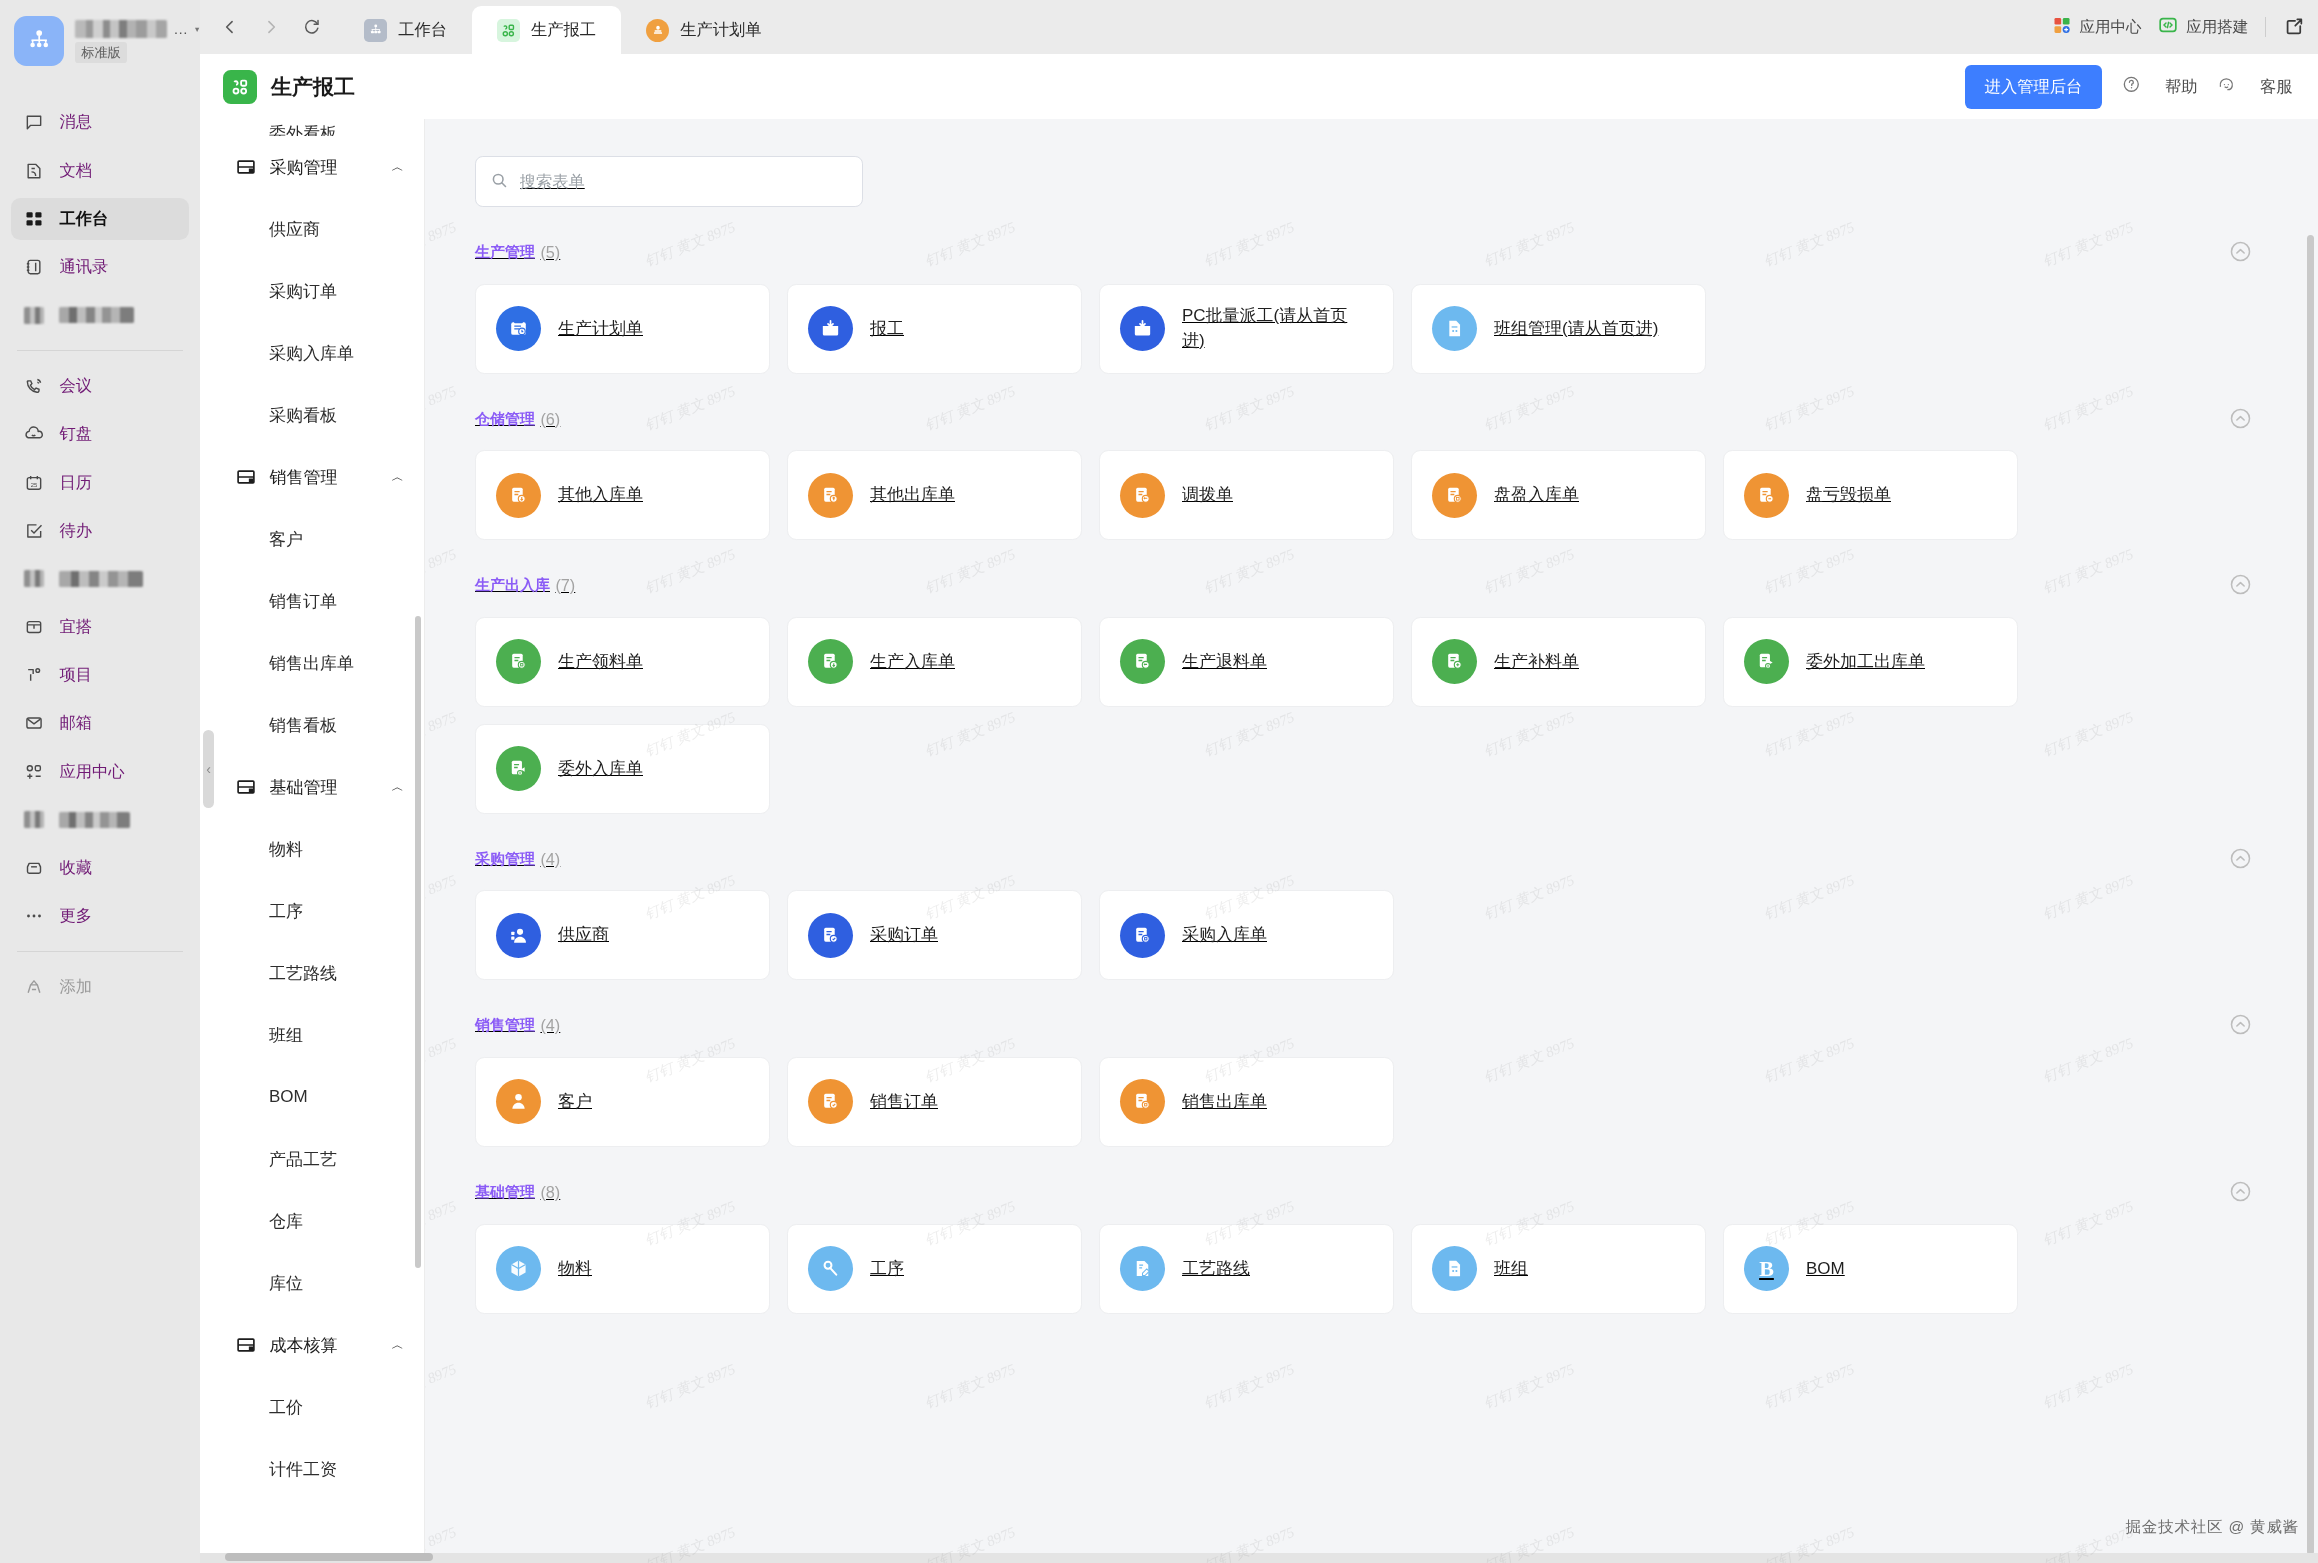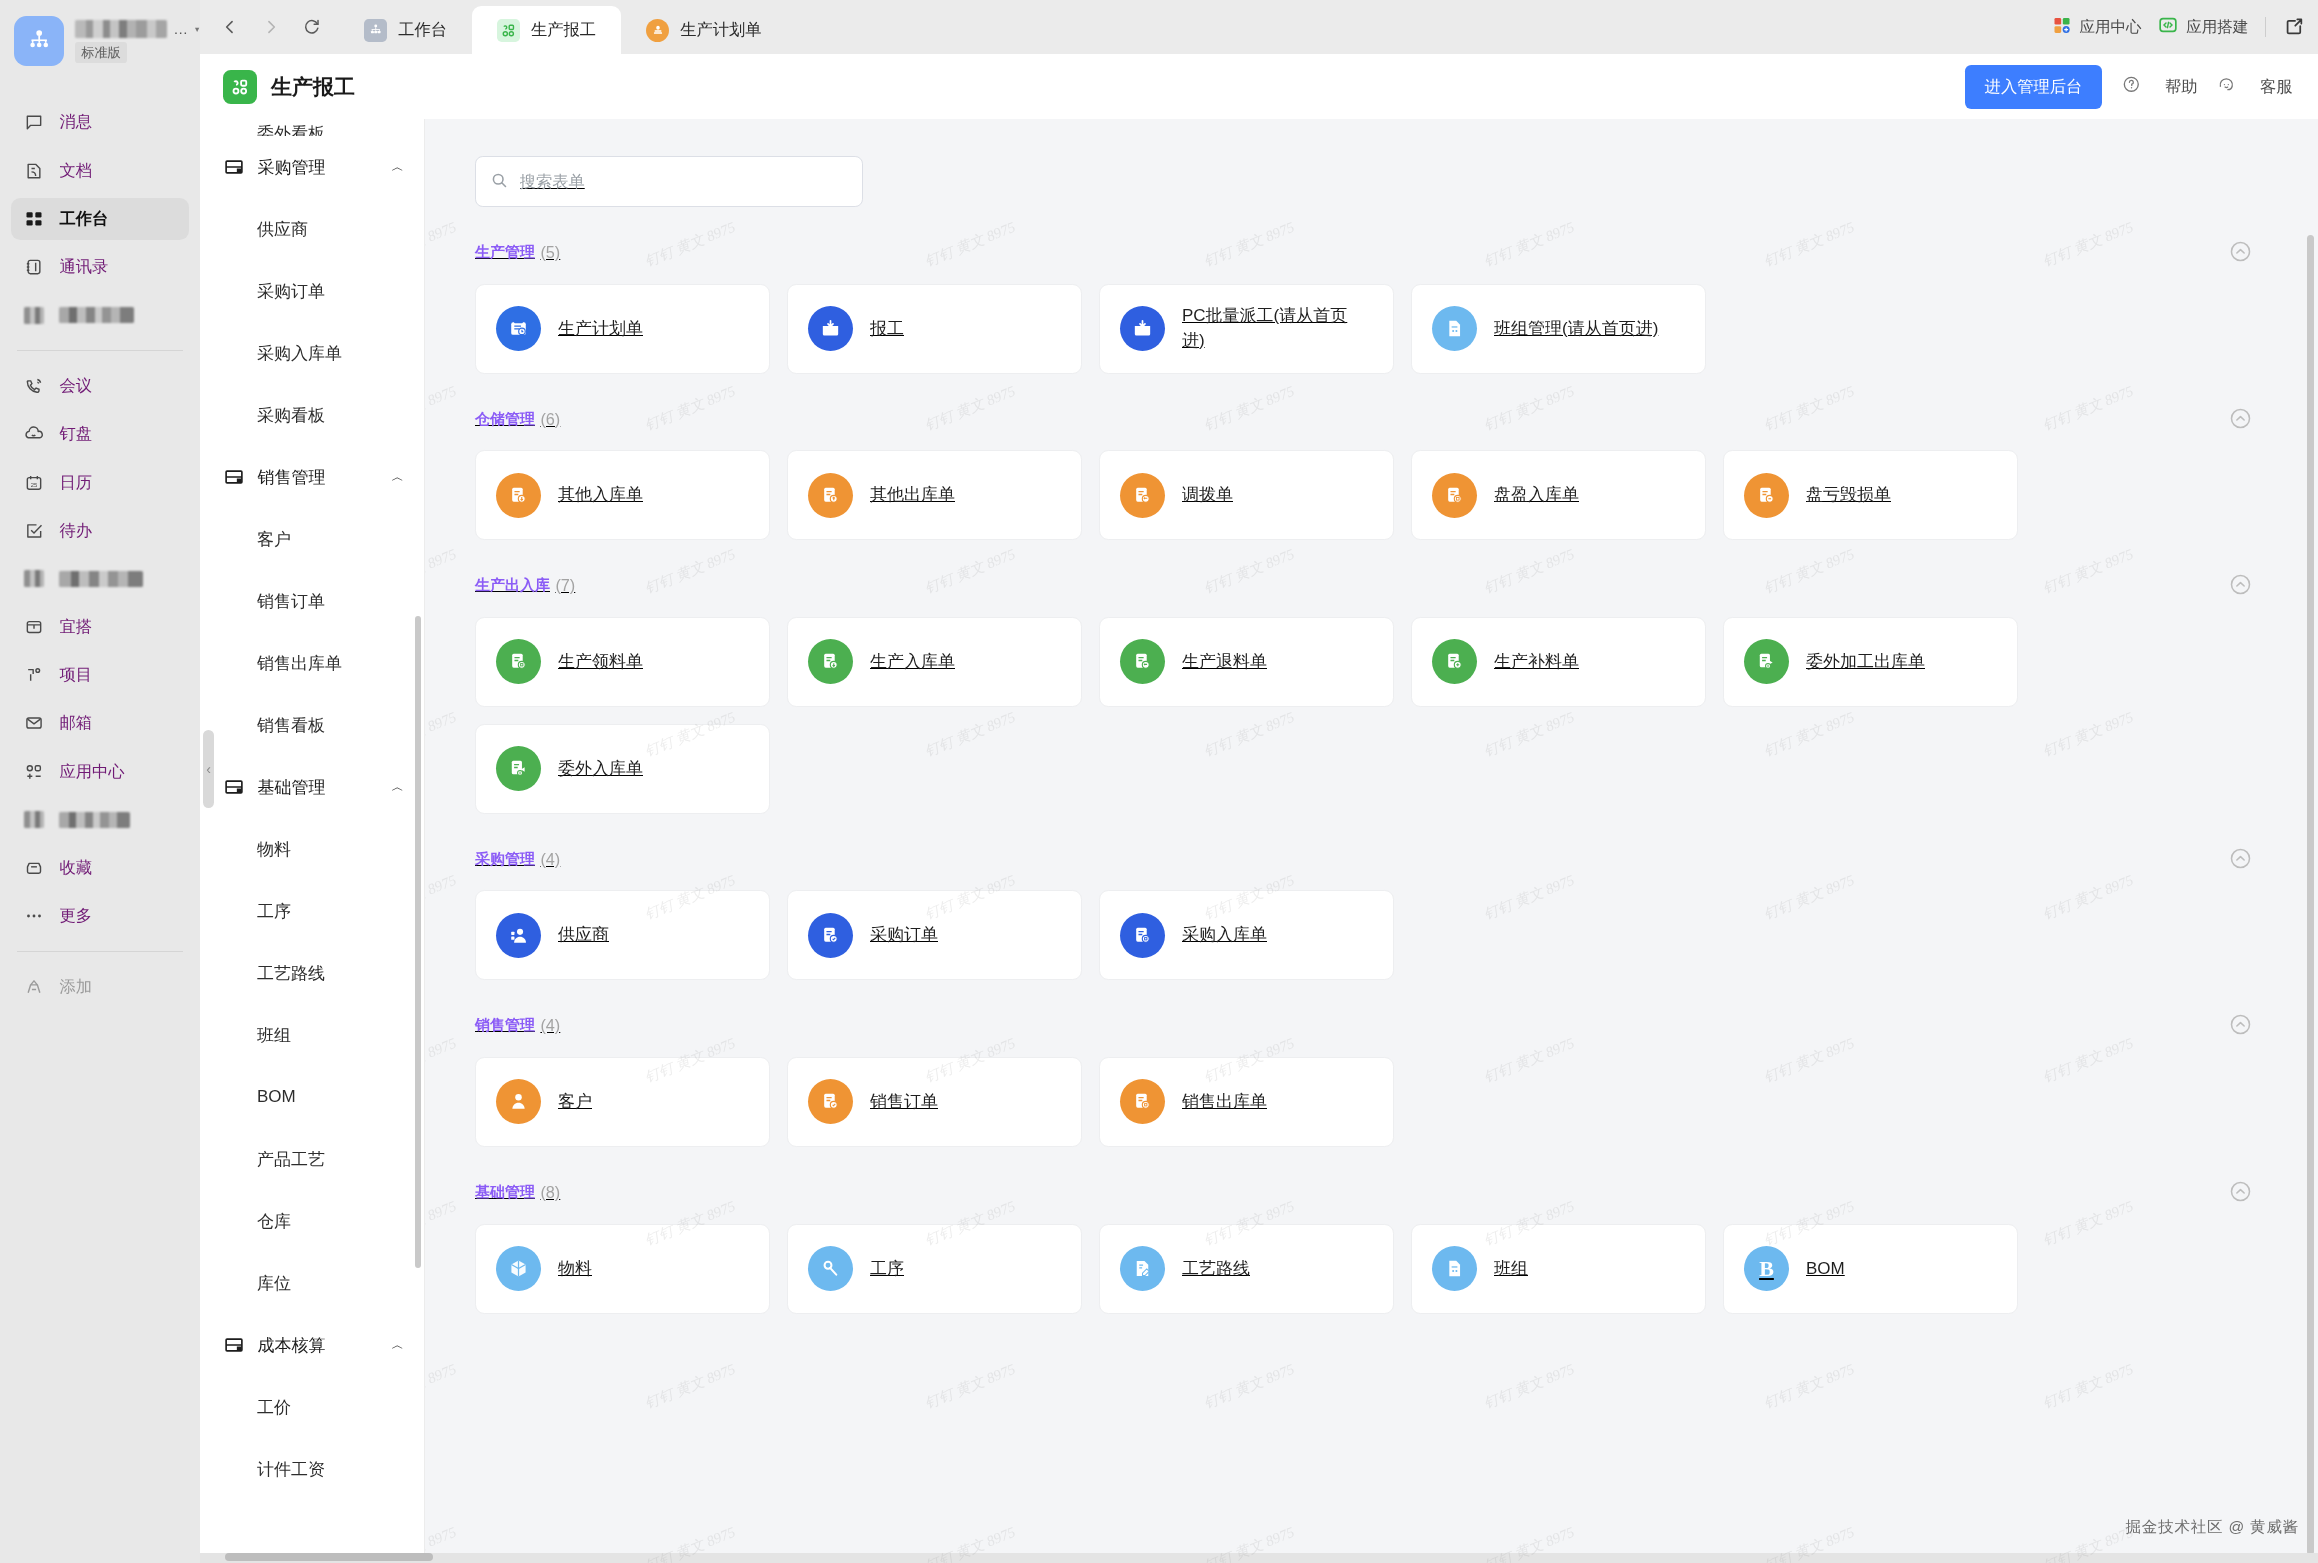--- a/index.html
+++ b/index.html
@@ -110,21 +110,21 @@
   .hdr-link { display:flex; align-items:center; gap:24px; font-size: 16.3px; color:#4f4f4f; cursor:pointer; }
 
   
   .bodyrow { flex: 1; display:flex; min-height:0; background:#fff; position:relative; }
 
   
   .subnav {
     width: 225px; flex: 0 0 225px; background:#fff; border-right:0.8px solid #ececec;
     position:relative; overflow:hidden;
   }
-  .subnav-inner { padding-top: 0px; }
+  .subnav-inner { padding-top: 0px; padding-left: 12px; }
   .grp-head {
     display:flex; align-items:center; height: 62px; padding: 0 20px 0 23px; cursor:pointer;
   }
   .grp-head .gic { width: 22px; height:22px; flex:0 0 22px; margin-right: 12.4px; }
   .grp-head .gtxt { font-size: 17px; color:#1d1d1d; }
   .grp-head .gchev { margin-left:auto; font-size: 12.4px; color:#3a3a3a; }
   .sub-item {
     height: 62px; display:flex; align-items:center; padding-left: 57px; font-size: 17px; color:#2d2d2d; cursor:pointer;
   }
   .cut-item {

